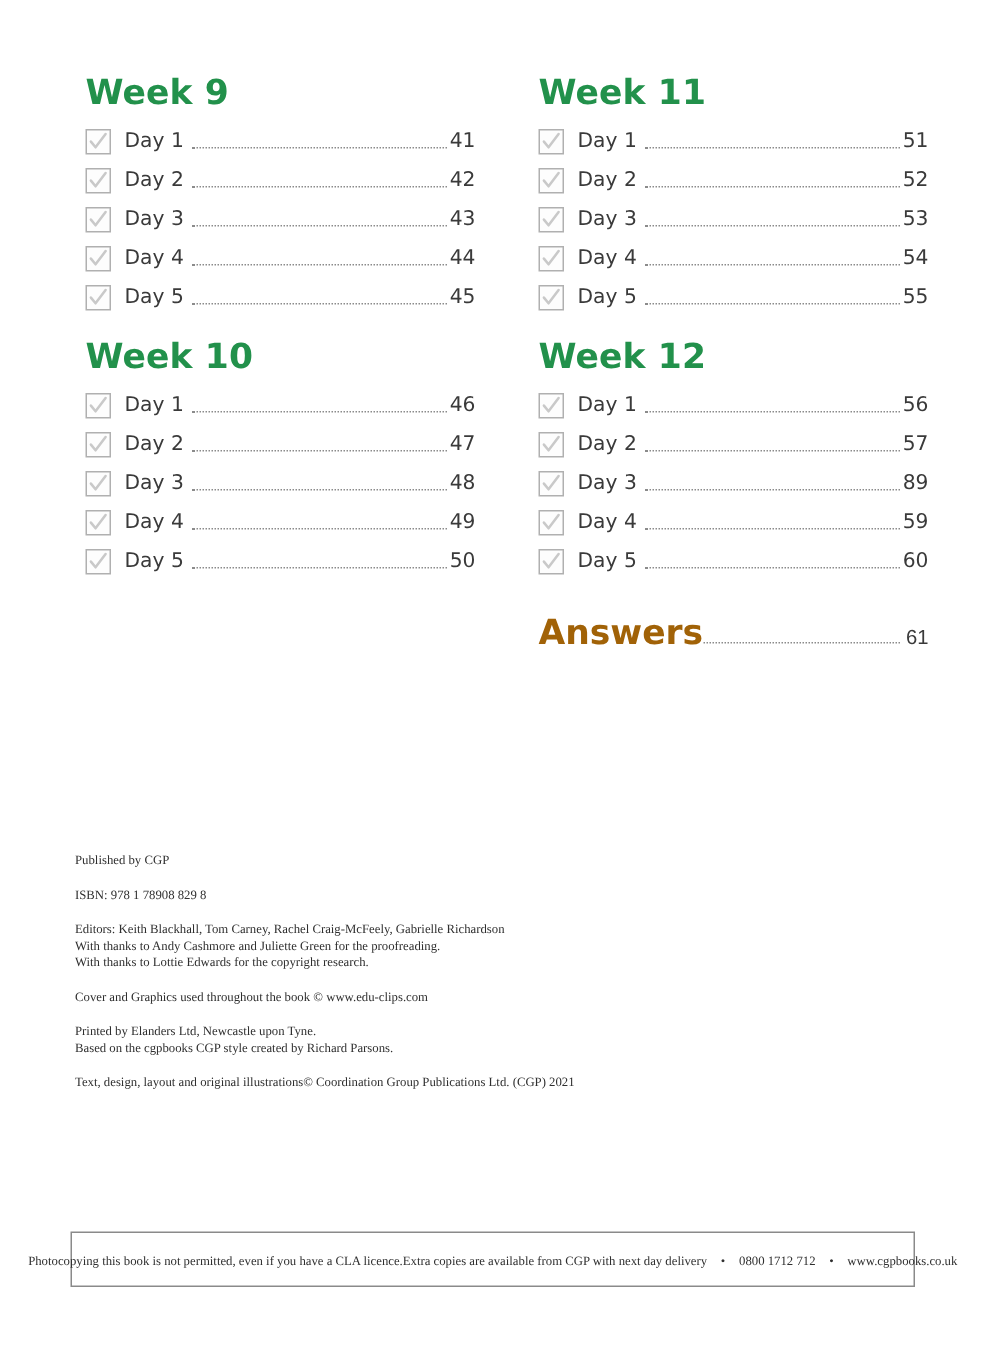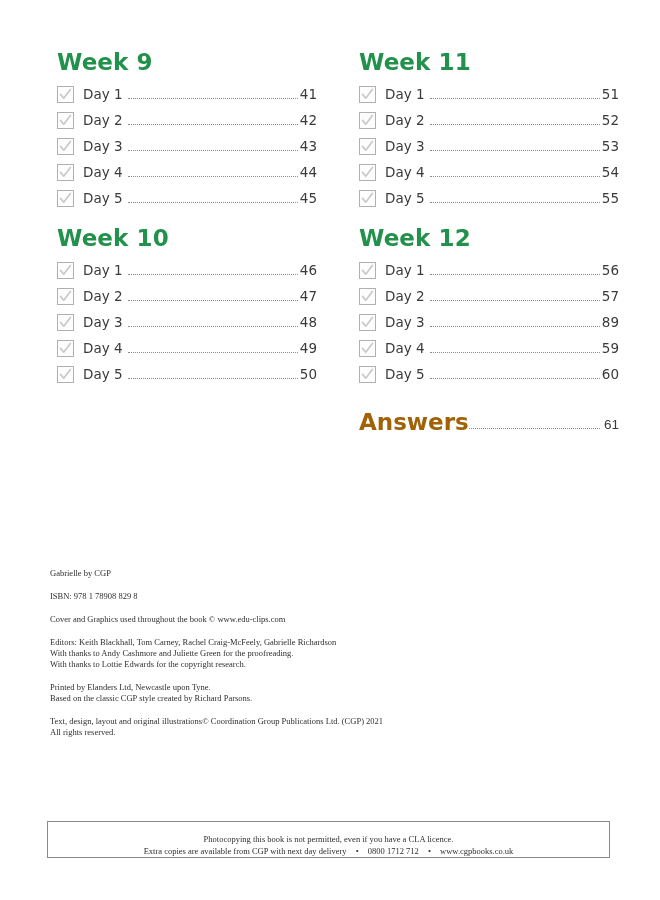--- a/index.html
+++ b/index.html
@@ -132,23 +132,23 @@
   
   .notice-box {
     position: absolute;
     left: 47px;
     top: 821px;
     width: 563px;
     height: 37px;
     border: 1px solid #8a8a8a;
     box-sizing: border-box;
     display: flex;
-    flex-direction: column;
+    flex-direction: row;
     align-items: center;
-    justify-content: flex-end;
+    justify-content: center;
     font-family: "Liberation Serif", serif;
     font-size: 8.5px;
     line-height: 12px;
     color: #2f2f2f;
   }
   .notice-box .line { white-space: nowrap; }
   .sep { padding: 0 7px; }
 </style>
 </head>
 <body>
@@ -377,40 +377,39 @@
           <span class="leader"></span>
           <span class="page-num">61</span>
         </div>
       </div>
     </div>
 
 </div>
 
 <div class="imprint">
   <div class="para">
-    <div class="line">Gabrielle by CGP</div>
+    <div class="line">Published by CGP</div>
   </div>
   <div class="para">
     <div class="line">ISBN: 978 1 78908 829 8</div>
-  </div>
-  <div class="para">
-    <div class="line">Cover and Graphics used throughout the book © www.edu-clips.com</div>
   </div>
   <div class="para">
     <div class="line">Editors: Keith Blackhall, Tom Carney, Rachel Craig-McFeely, Gabrielle Richardson</div>
     <div class="line">With thanks to Andy Cashmore and Juliette Green for the proofreading.</div>
     <div class="line">With thanks to Lottie Edwards for the copyright research.</div>
   </div>
   <div class="para">
+    <div class="line">Cover and Graphics used throughout the book © www.edu-clips.com</div>
+  </div>
+  <div class="para">
     <div class="line">Printed by Elanders Ltd, Newcastle upon Tyne.</div>
-    <div class="line">Based on the classic CGP style created by Richard Parsons.</div>
+    <div class="line">Based on the cgpbooks CGP style created by Richard Parsons.</div>
   </div>
   <div class="para">
     <div class="line">Text, design, layout and original illustrations© Coordination Group Publications Ltd. (CGP) 2021</div>
-    <div class="line">All rights reserved.</div>
   </div>
 </div>
 
 <div class="notice-box">
   <div class="line">Photocopying this book is not permitted, even if you have a CLA licence.</div>
   <div class="line">
     <span>Extra copies are available from CGP with next day delivery</span>
     <span class="sep">•</span>
     <span>0800 1712 712</span>
     <span class="sep">•</span>

